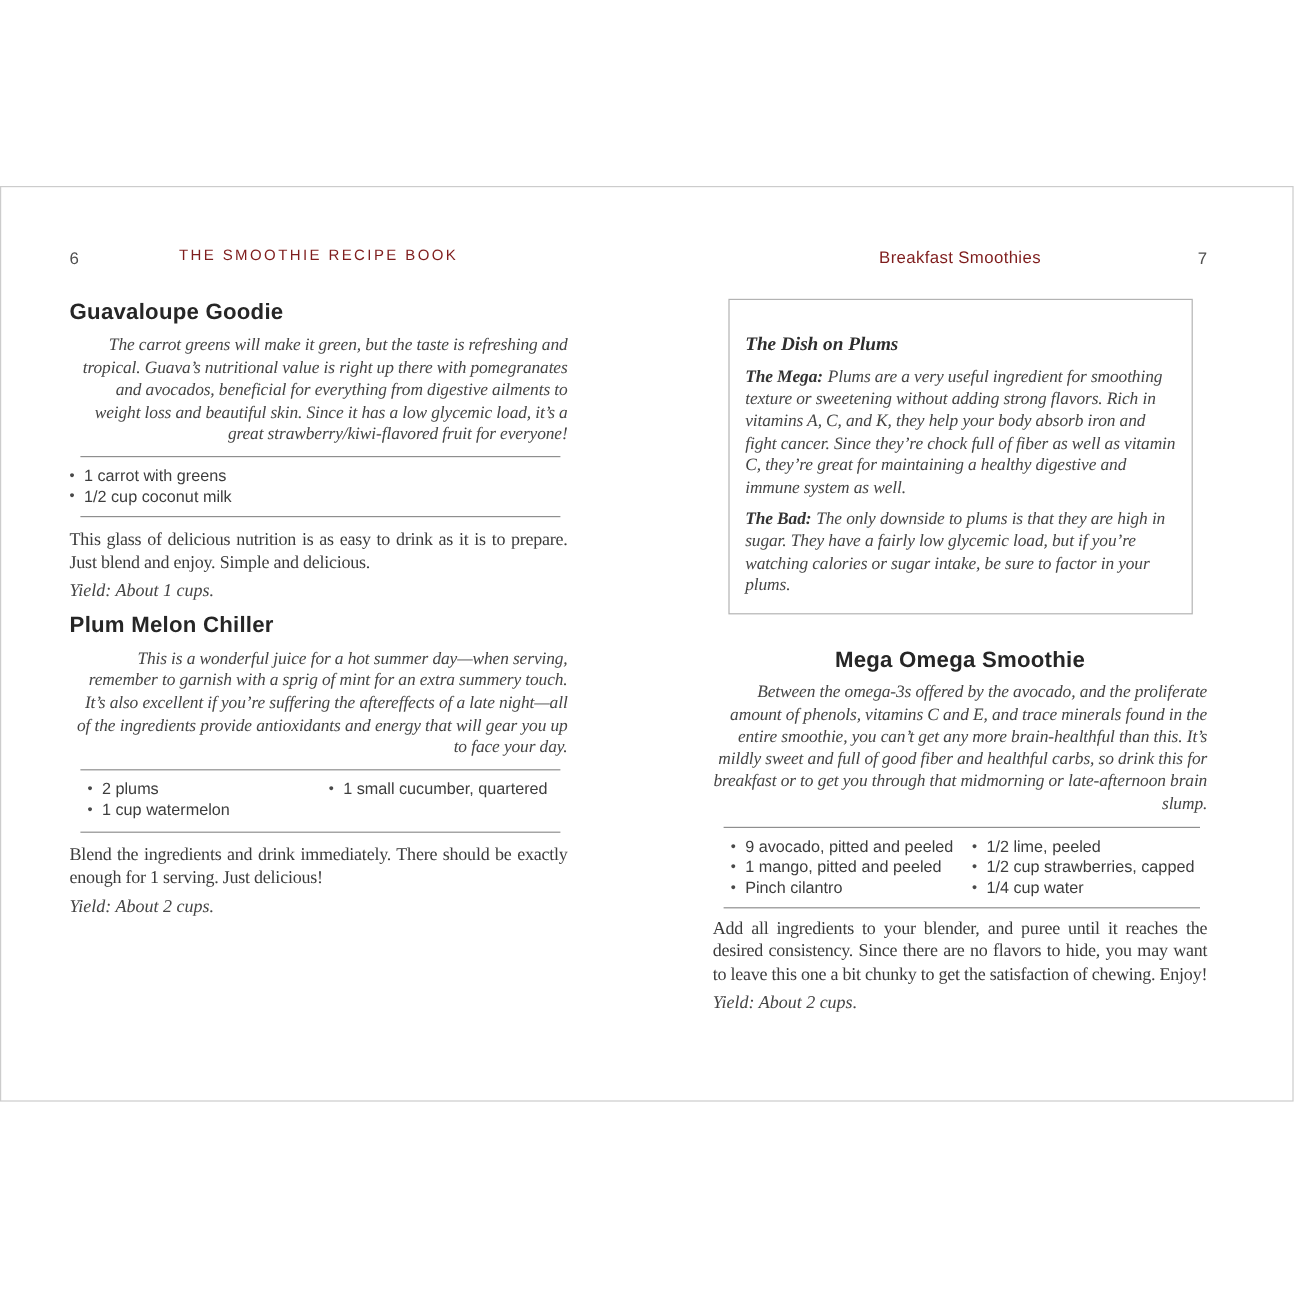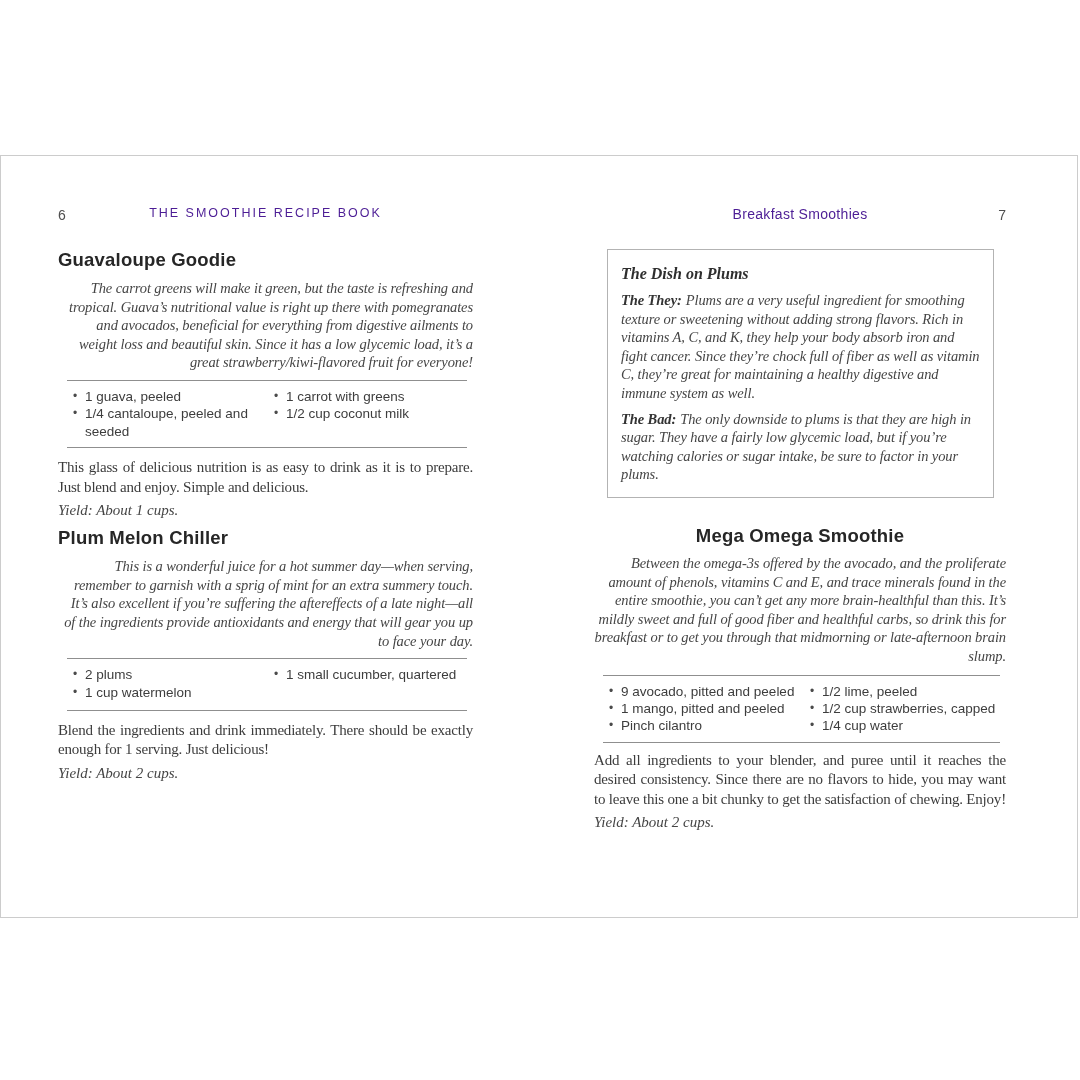--- a/index.html
+++ b/index.html
@@ -43,21 +43,21 @@
   .page-num {
     position: absolute;
     top: 1px;
     font-size: 14px;
     color: #4f4f4f;
   }
   .page-num.left-pos  { left: 0; }
   .page-num.right-pos { right: 0; }
   .running-head {
     text-align: center;
-    color: #4c1d95;
+    color: #7f1d1d;
   }
   .running-head.caps {
     font-size: 12.5px;
     letter-spacing: 2px;
   }
   .running-head.plain {
     font-size: 14px;
     letter-spacing: 0.3px;
   }
 
@@ -118,21 +118,21 @@
     font-size: 15px;
     color: #454545;
     line-height: 19px;
   }
 
   .info-box {
     border: 1px solid #b3b3b3;
     box-sizing: border-box;
     width: 387px;
     margin: 25px 0 0 13px;
-    padding: 14px 13px 13px 13px;
+    padding: 28px 13px 13px 13px;
     background: #ffffff;
   }
   .box-title {
     font-family: "Liberation Serif", serif;
     font-style: italic;
     font-weight: bold;
     font-size: 16px;
     color: #2e2e2e;
     line-height: 20px;
   }
@@ -180,30 +180,20 @@
     <div class="col col-left">
       <div class="header-row">
         <span class="page-num left-pos">6</span>
         <div class="running-head caps">THE SMOOTHIE RECIPE BOOK</div>
       </div>
 
       <div class="recipe-title first">Guavaloupe Goodie</div>
       <div class="intro">The carrot greens will make it green, but the taste is refreshing and tropical. Guava’s nutritional value is right up there with pomegranates and avocados, beneficial for everything from digestive ailments to weight loss and beautiful skin. Since it has a low glycemic load, it’s a great strawberry/kiwi-flavored fruit for everyone!</div>
       <div class="rule r1"></div>
       <div class="ingredients">
-        <div class="ing-col1">
-          <div class="ing-item">
-            <span class="bullet"></span>
-            <span>1 guava, peeled</span>
-          </div>
-          <div class="ing-item">
-            <span class="bullet"></span>
-            <span>1/4 cantaloupe, peeled and seeded</span>
-          </div>
-        </div>
         <div class="ing-col2">
           <div class="ing-item">
             <span class="bullet"></span>
             <span>1 carrot with greens</span>
           </div>
           <div class="ing-item">
             <span class="bullet"></span>
             <span>1/2 cup coconut milk</span>
           </div>
         </div>
@@ -239,21 +229,21 @@
     </div>
 
     <div class="col col-right">
       <div class="header-row">
         <div class="running-head plain">Breakfast Smoothies</div>
         <span class="page-num right-pos">7</span>
       </div>
 
       <div class="info-box">
         <div class="box-title">The Dish on Plums</div>
-        <div class="box-para"><span class="label">The They:</span><span>Plums are a very useful ingredient for smoothing texture or sweetening without adding strong flavors. Rich in vitamins A, C, and K, they help your body absorb iron and fight cancer. Since they’re chock full of fiber as well as vitamin C, they’re great for maintaining a healthy digestive and immune system as well.</span></div>
+        <div class="box-para"><span class="label">The Mega:</span><span>Plums are a very useful ingredient for smoothing texture or sweetening without adding strong flavors. Rich in vitamins A, C, and K, they help your body absorb iron and fight cancer. Since they’re chock full of fiber as well as vitamin C, they’re great for maintaining a healthy digestive and immune system as well.</span></div>
         <div class="box-para"><span class="label">The Bad:</span><span>The only downside to plums is that they are high in sugar. They have a fairly low glycemic load, but if you’re watching calories or sugar intake, be sure to factor in your plums.</span></div>
       </div>
 
       <div class="recipe-title">Mega Omega Smoothie</div>
       <div class="intro">Between the omega-3s offered by the avocado, and the proliferate amount of phenols, vitamins C and E, and trace minerals found in the entire smoothie, you can’t get any more brain-healthful than this. It’s mildly sweet and full of good fiber and healthful carbs, so drink this for breakfast or to get you through that midmorning or late-afternoon brain slump.</div>
       <div class="rule r1"></div>
       <div class="ingredients">
         <div class="ing-col1">
           <div class="ing-item">
             <span class="bullet"></span>

